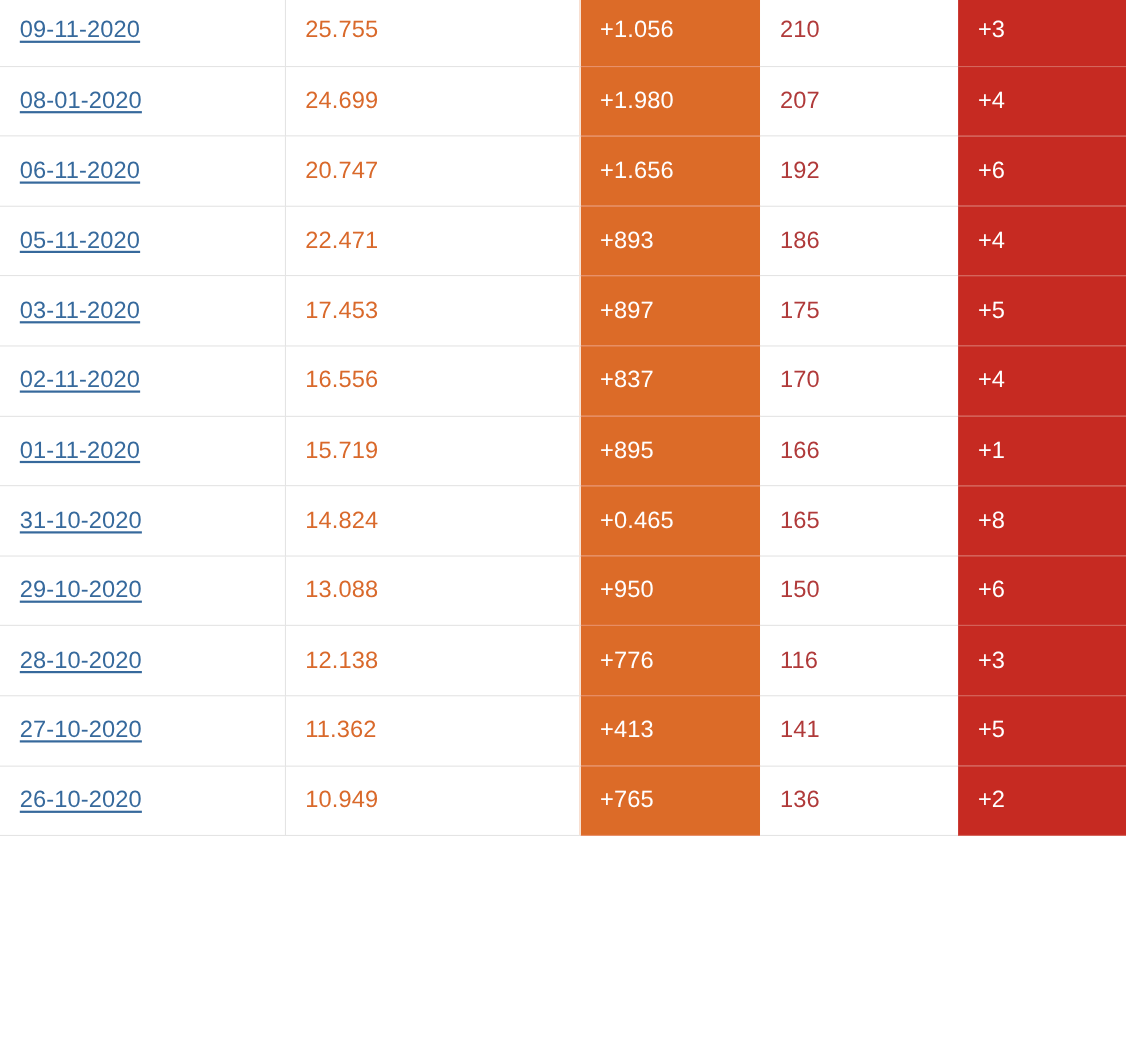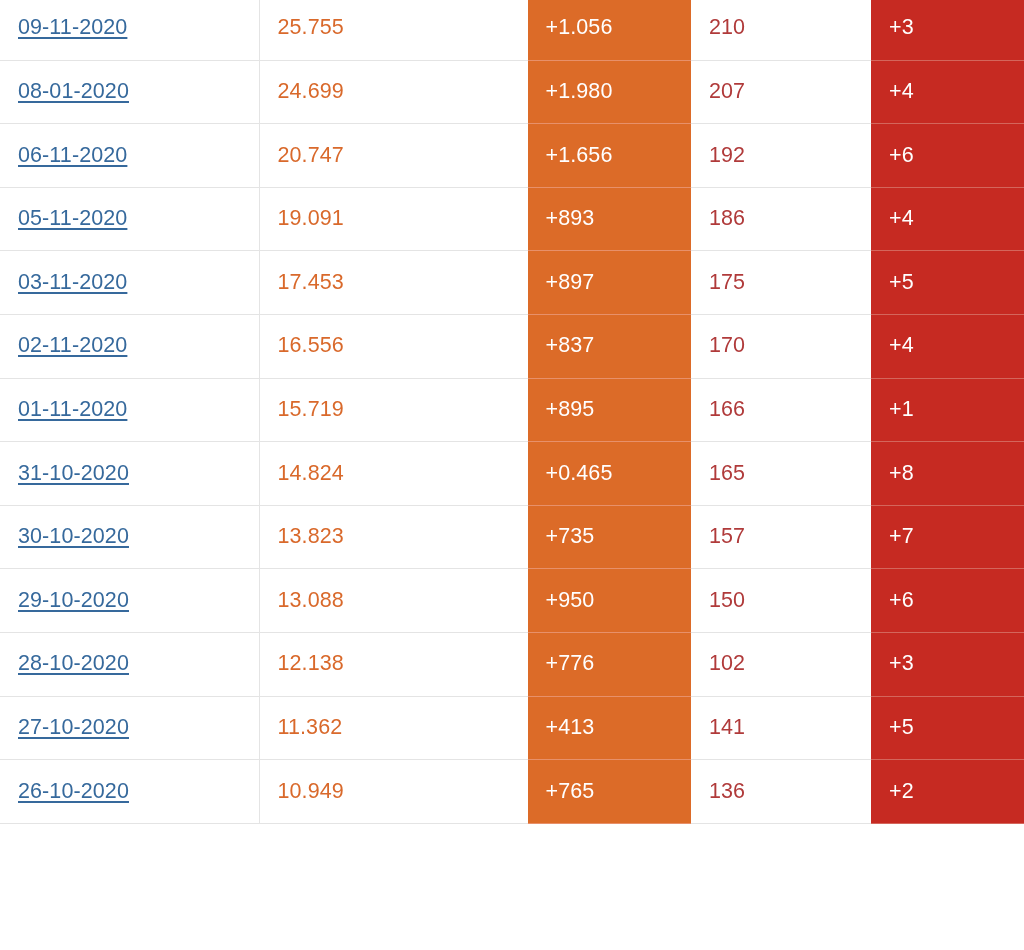--- a/index.html
+++ b/index.html
@@ -106,21 +106,21 @@
       </tr>
       <tr>
         <td class="cell-date"><span class="datelink">06-11-2020</span></td>
         <td class="cell-total">20.747</td>
         <td class="cell-new">+1.656</td>
         <td class="cell-deaths">192</td>
         <td class="cell-newdeaths">+6</td>
       </tr>
       <tr>
         <td class="cell-date"><span class="datelink">05-11-2020</span></td>
-        <td class="cell-total">19.091</td>
+        <td class="cell-total">22.471</td>
         <td class="cell-new">+893</td>
         <td class="cell-deaths">186</td>
         <td class="cell-newdeaths">+4</td>
       </tr>
       <tr>
         <td class="cell-date"><span class="datelink">03-11-2020</span></td>
         <td class="cell-total">17.453</td>
         <td class="cell-new">+897</td>
         <td class="cell-deaths">175</td>
         <td class="cell-newdeaths">+5</td>
@@ -140,38 +140,31 @@
         <td class="cell-newdeaths">+1</td>
       </tr>
       <tr>
         <td class="cell-date"><span class="datelink">31-10-2020</span></td>
         <td class="cell-total">14.824</td>
         <td class="cell-new">+0.465</td>
         <td class="cell-deaths">165</td>
         <td class="cell-newdeaths">+8</td>
       </tr>
       <tr>
-        <td class="cell-date"><span class="datelink">30-10-2020</span></td>
-        <td class="cell-total">13.823</td>
-        <td class="cell-new">+735</td>
-        <td class="cell-deaths">157</td>
-        <td class="cell-newdeaths">+7</td>
-      </tr>
-      <tr>
         <td class="cell-date"><span class="datelink">29-10-2020</span></td>
         <td class="cell-total">13.088</td>
         <td class="cell-new">+950</td>
         <td class="cell-deaths">150</td>
         <td class="cell-newdeaths">+6</td>
       </tr>
       <tr>
         <td class="cell-date"><span class="datelink">28-10-2020</span></td>
         <td class="cell-total">12.138</td>
         <td class="cell-new">+776</td>
-        <td class="cell-deaths">102</td>
+        <td class="cell-deaths">116</td>
         <td class="cell-newdeaths">+3</td>
       </tr>
       <tr>
         <td class="cell-date"><span class="datelink">27-10-2020</span></td>
         <td class="cell-total">11.362</td>
         <td class="cell-new">+413</td>
         <td class="cell-deaths">141</td>
         <td class="cell-newdeaths">+5</td>
       </tr>
       <tr>

